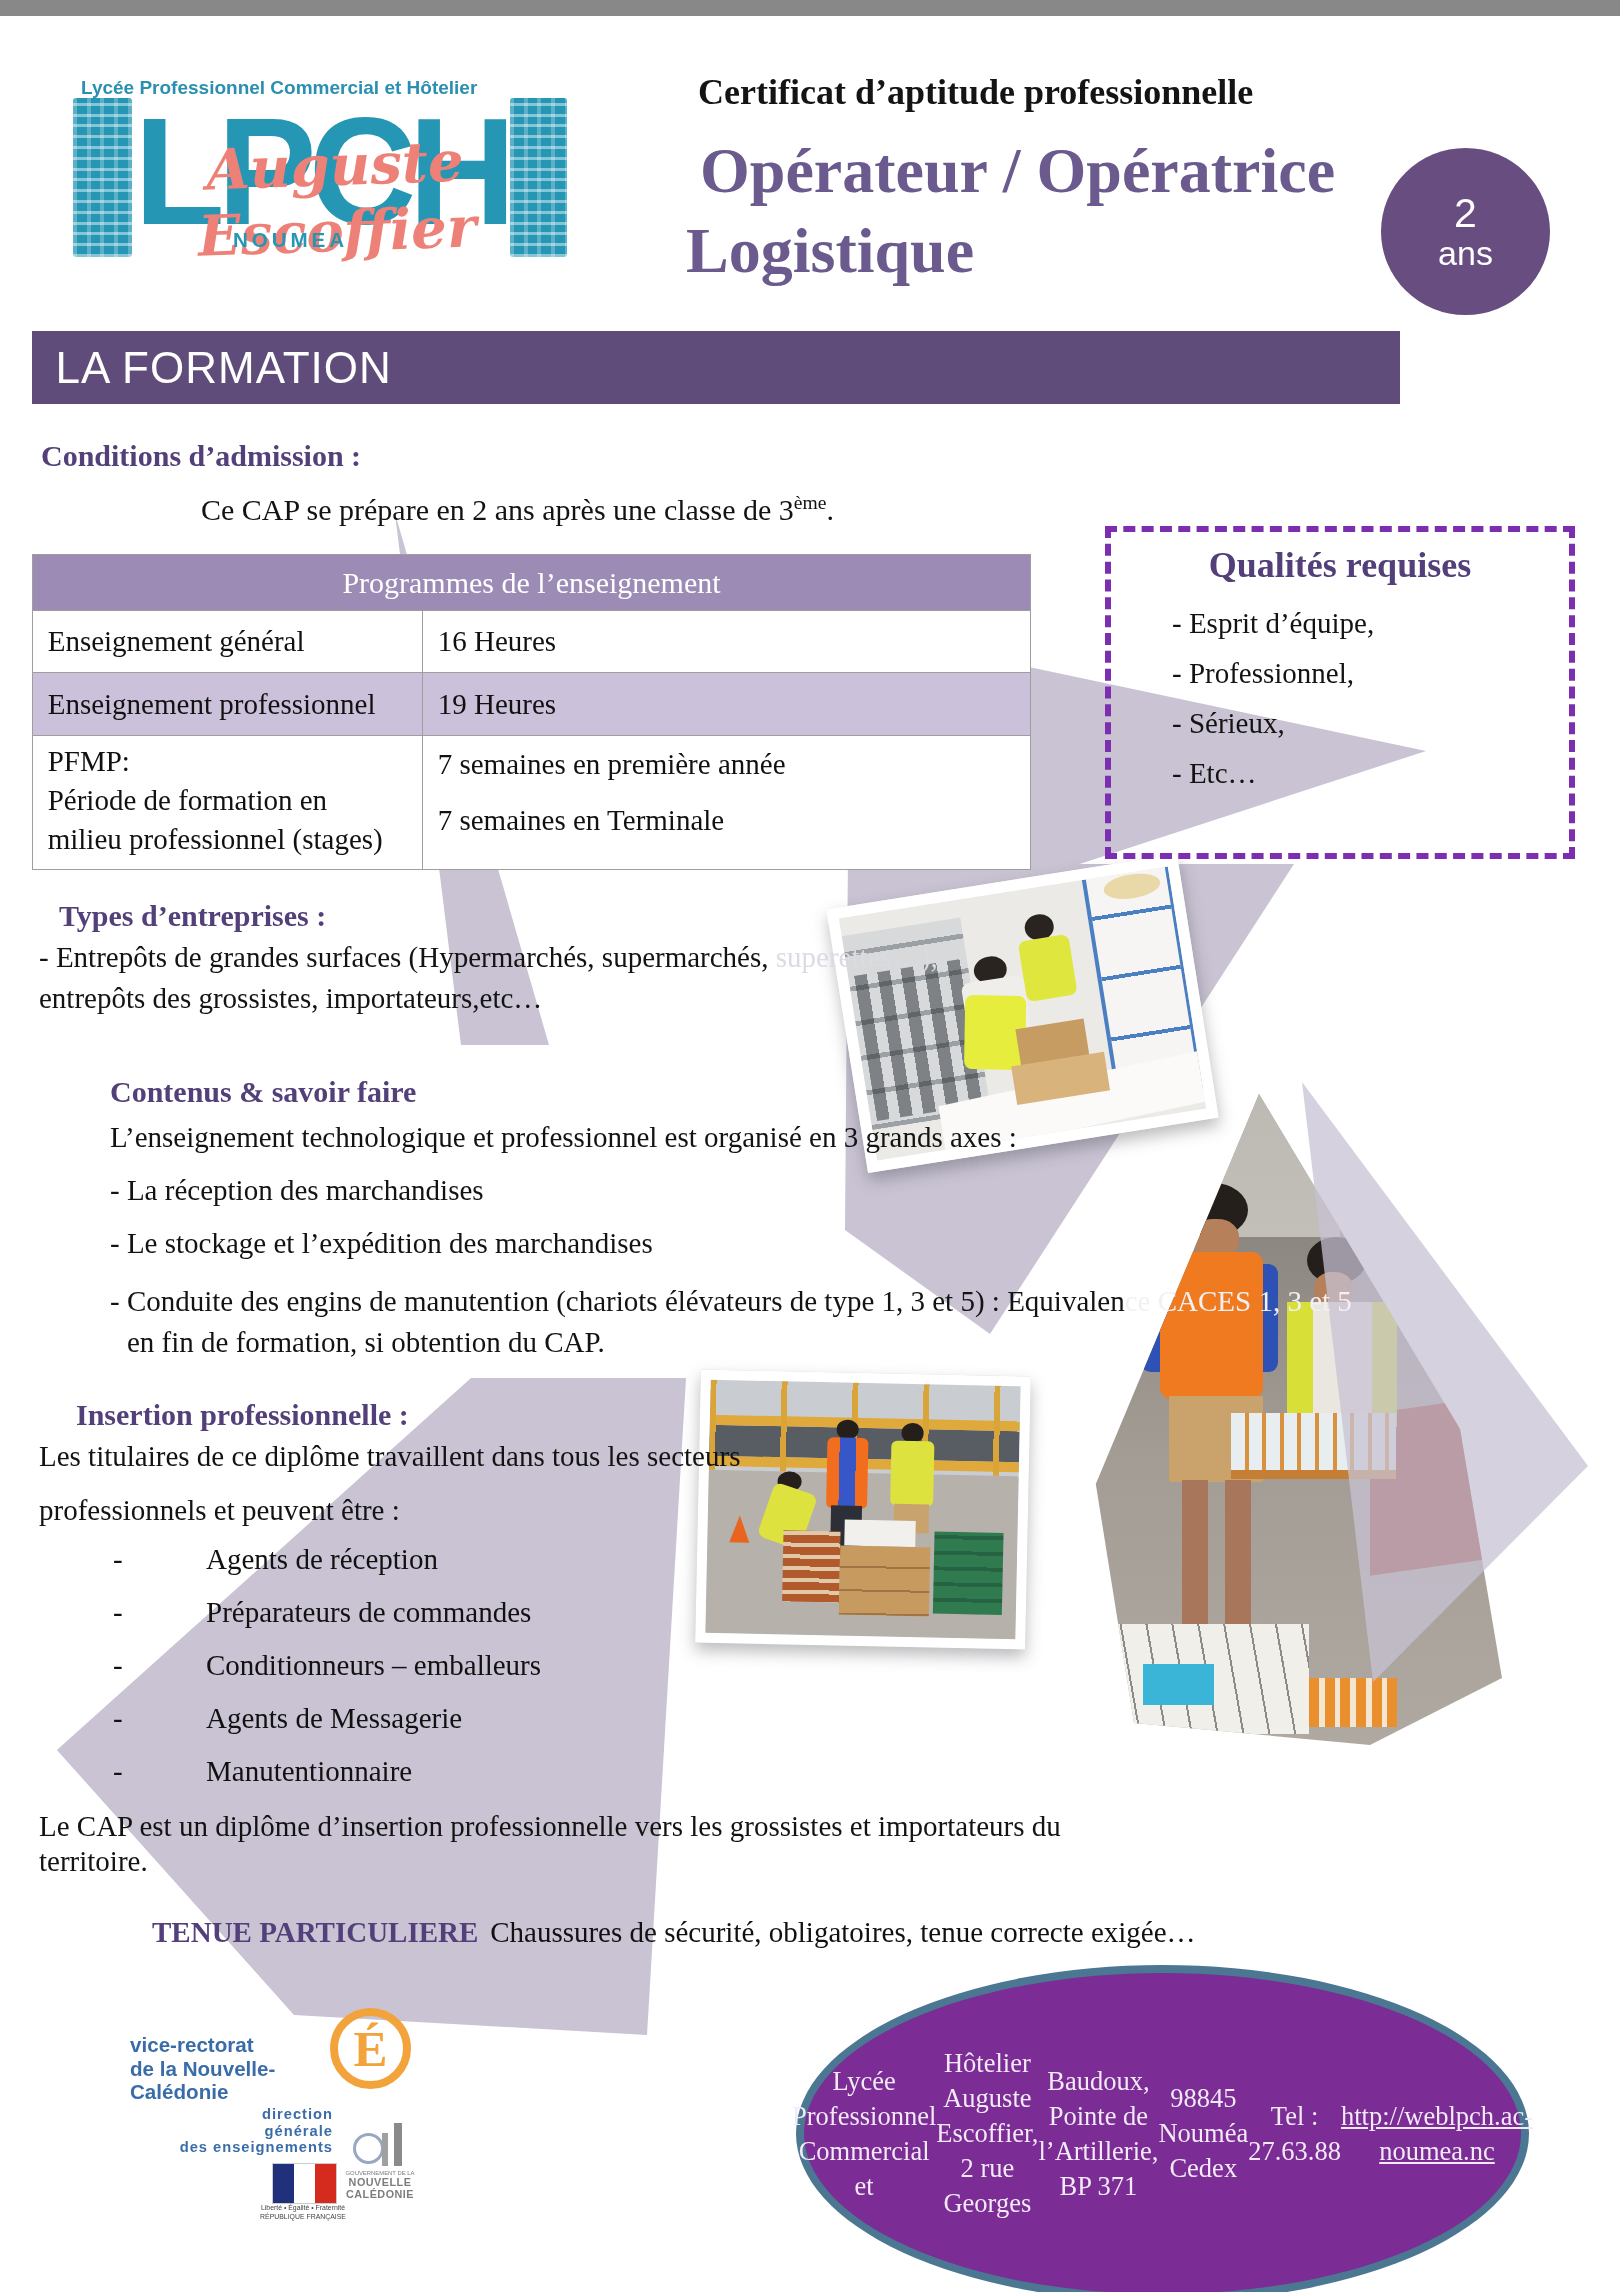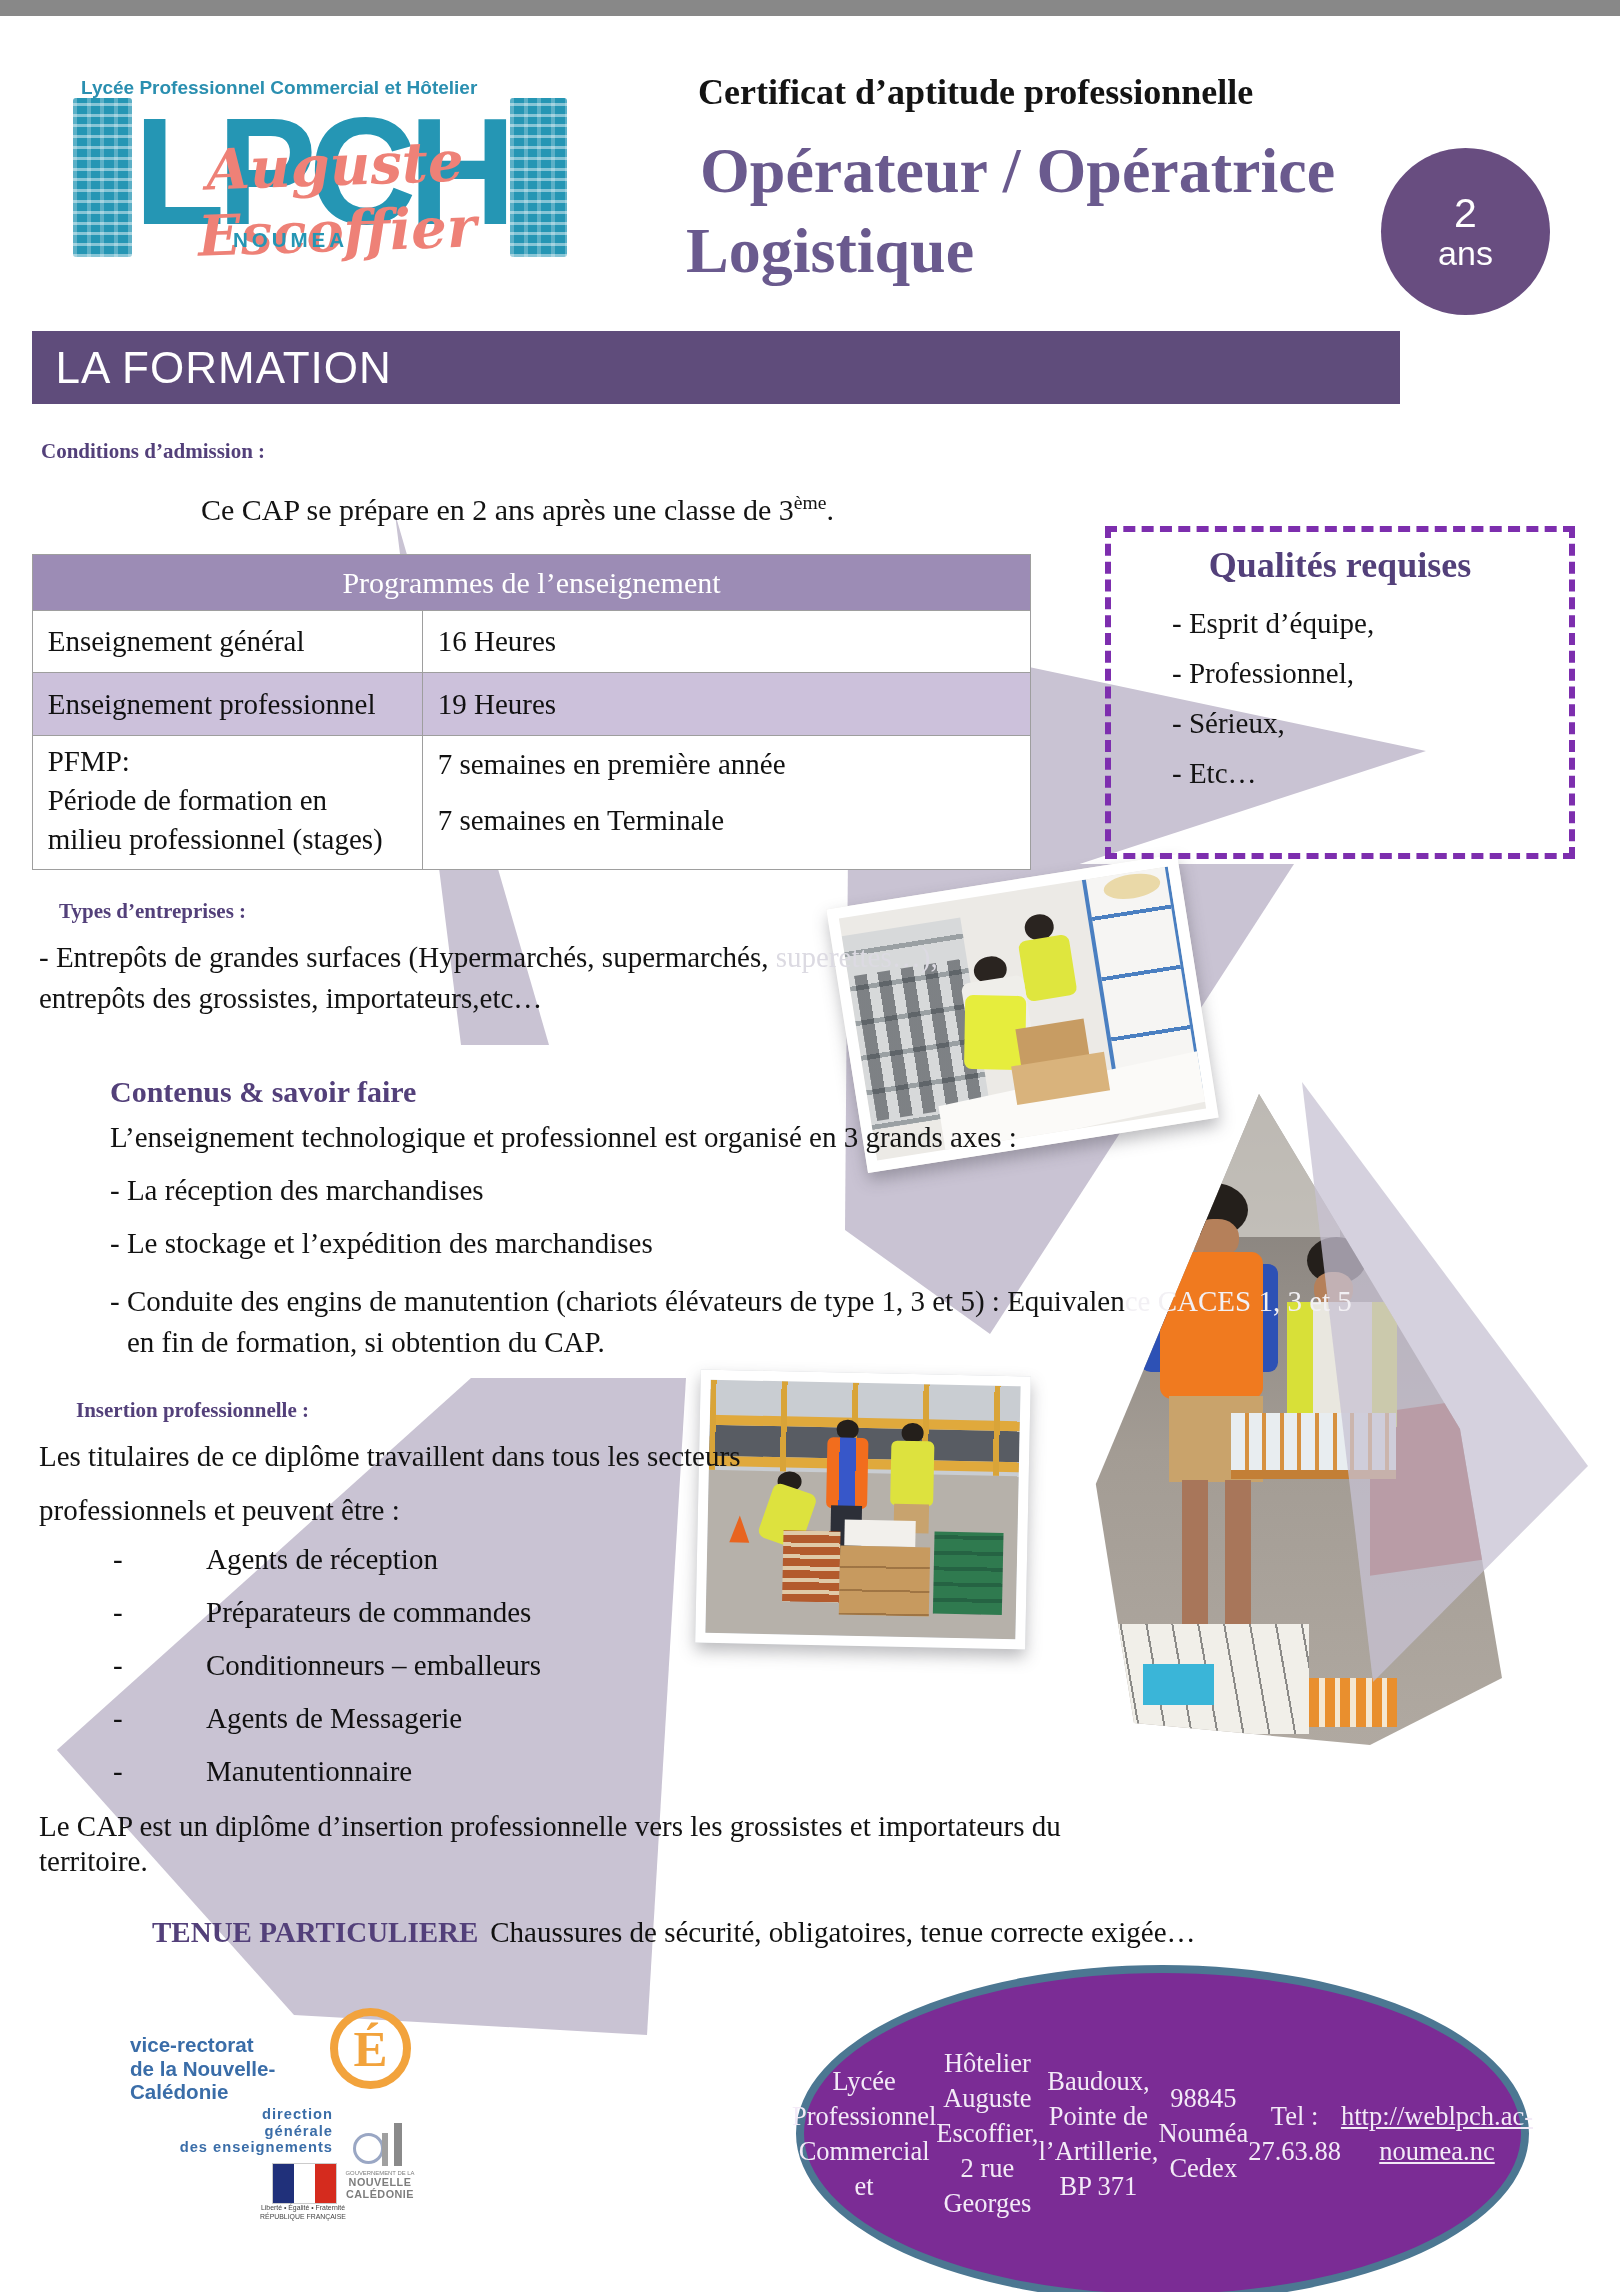--- a/index.html
+++ b/index.html
@@ -41,21 +41,21 @@
   .badge{left:1381px;top:132px;width:169px;height:167px;border-radius:50%;background:#684d80;z-index:5;
       display:flex;flex-direction:column;align-items:center;justify-content:center;
       font-family:"Liberation Sans",sans-serif;color:#fff;}
   .badge .b1{font-size:41px;line-height:43px;}
   .badge .b2{font-size:34px;line-height:37px;}
   
   .banner{left:32px;top:315px;width:1368px;height:73px;background:#5f4c7b;z-index:5;}
   .banner span{font-family:"Liberation Sans",sans-serif;font-size:44px;color:#fff;
       line-height:73px;padding-left:23.5px;letter-spacing:1px;}
   
-  .h-purple{font-weight:bold;color:#53407a;font-size:21px;z-index:6;white-space:nowrap;}
+  .h-purple{font-weight:bold;color:#53407a;font-size:30px;z-index:6;white-space:nowrap;}
   .body-t{font-size:29px;color:#131313;z-index:6;white-space:nowrap;}
   .sup{font-size:19.6px;vertical-align:super;}
   .on-photo{color:#dcdae2;}
   
   .ptable{left:32px;top:538px;width:997px;z-index:5;border:1px solid #9e9e9e;background:#fff;}
   .ptable .hdr{height:55px;background:#9c8cb5;color:#fff;font-size:30px;text-align:center;line-height:55px;}
   .prow{display:flex;border-top:1px solid #9e9e9e;}
   .pc1{width:390px;border-right:1px solid #9e9e9e;padding-left:14.7px;box-sizing:border-box;}
   .pc2{flex:1;padding-left:14.7px;}
   .r1{height:61px;}.r1 div{line-height:61px;font-size:29px;}

